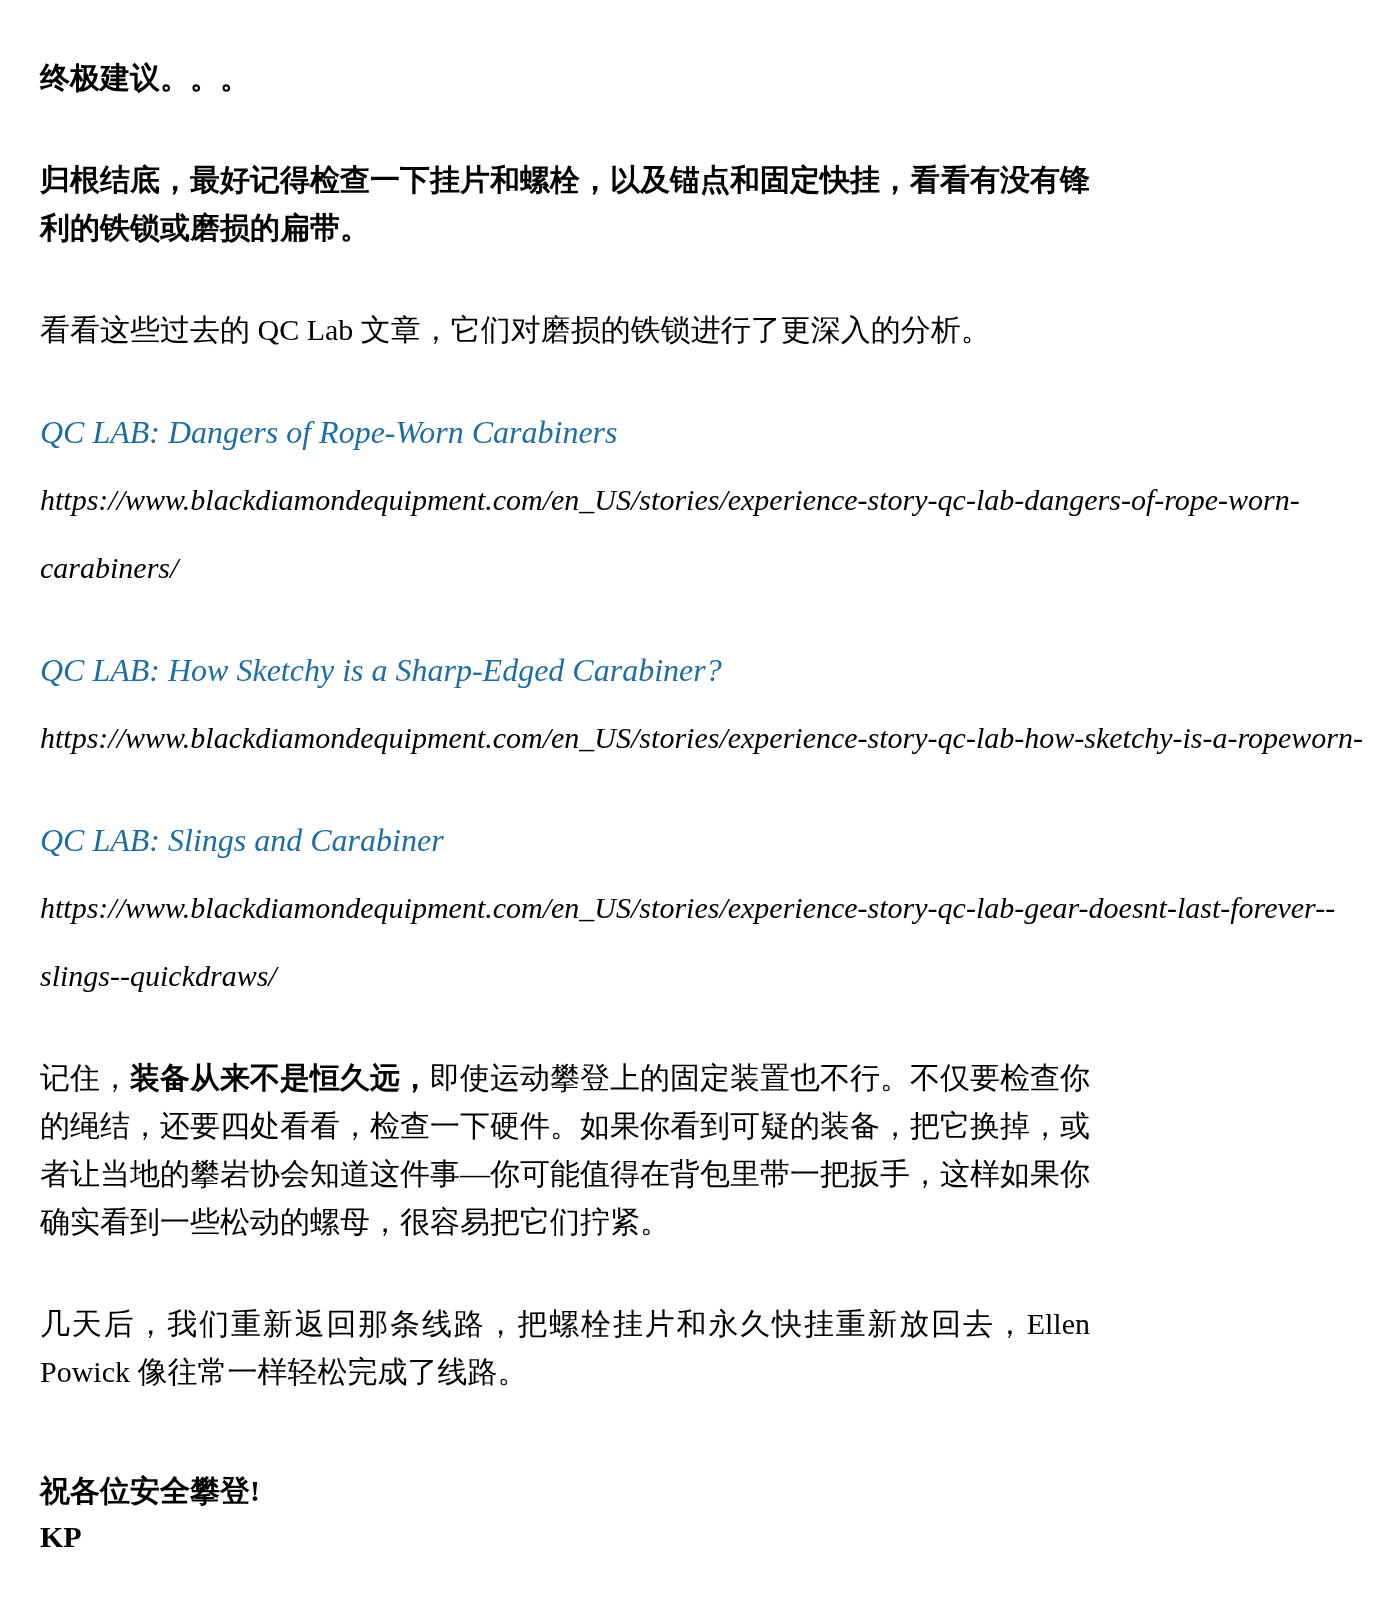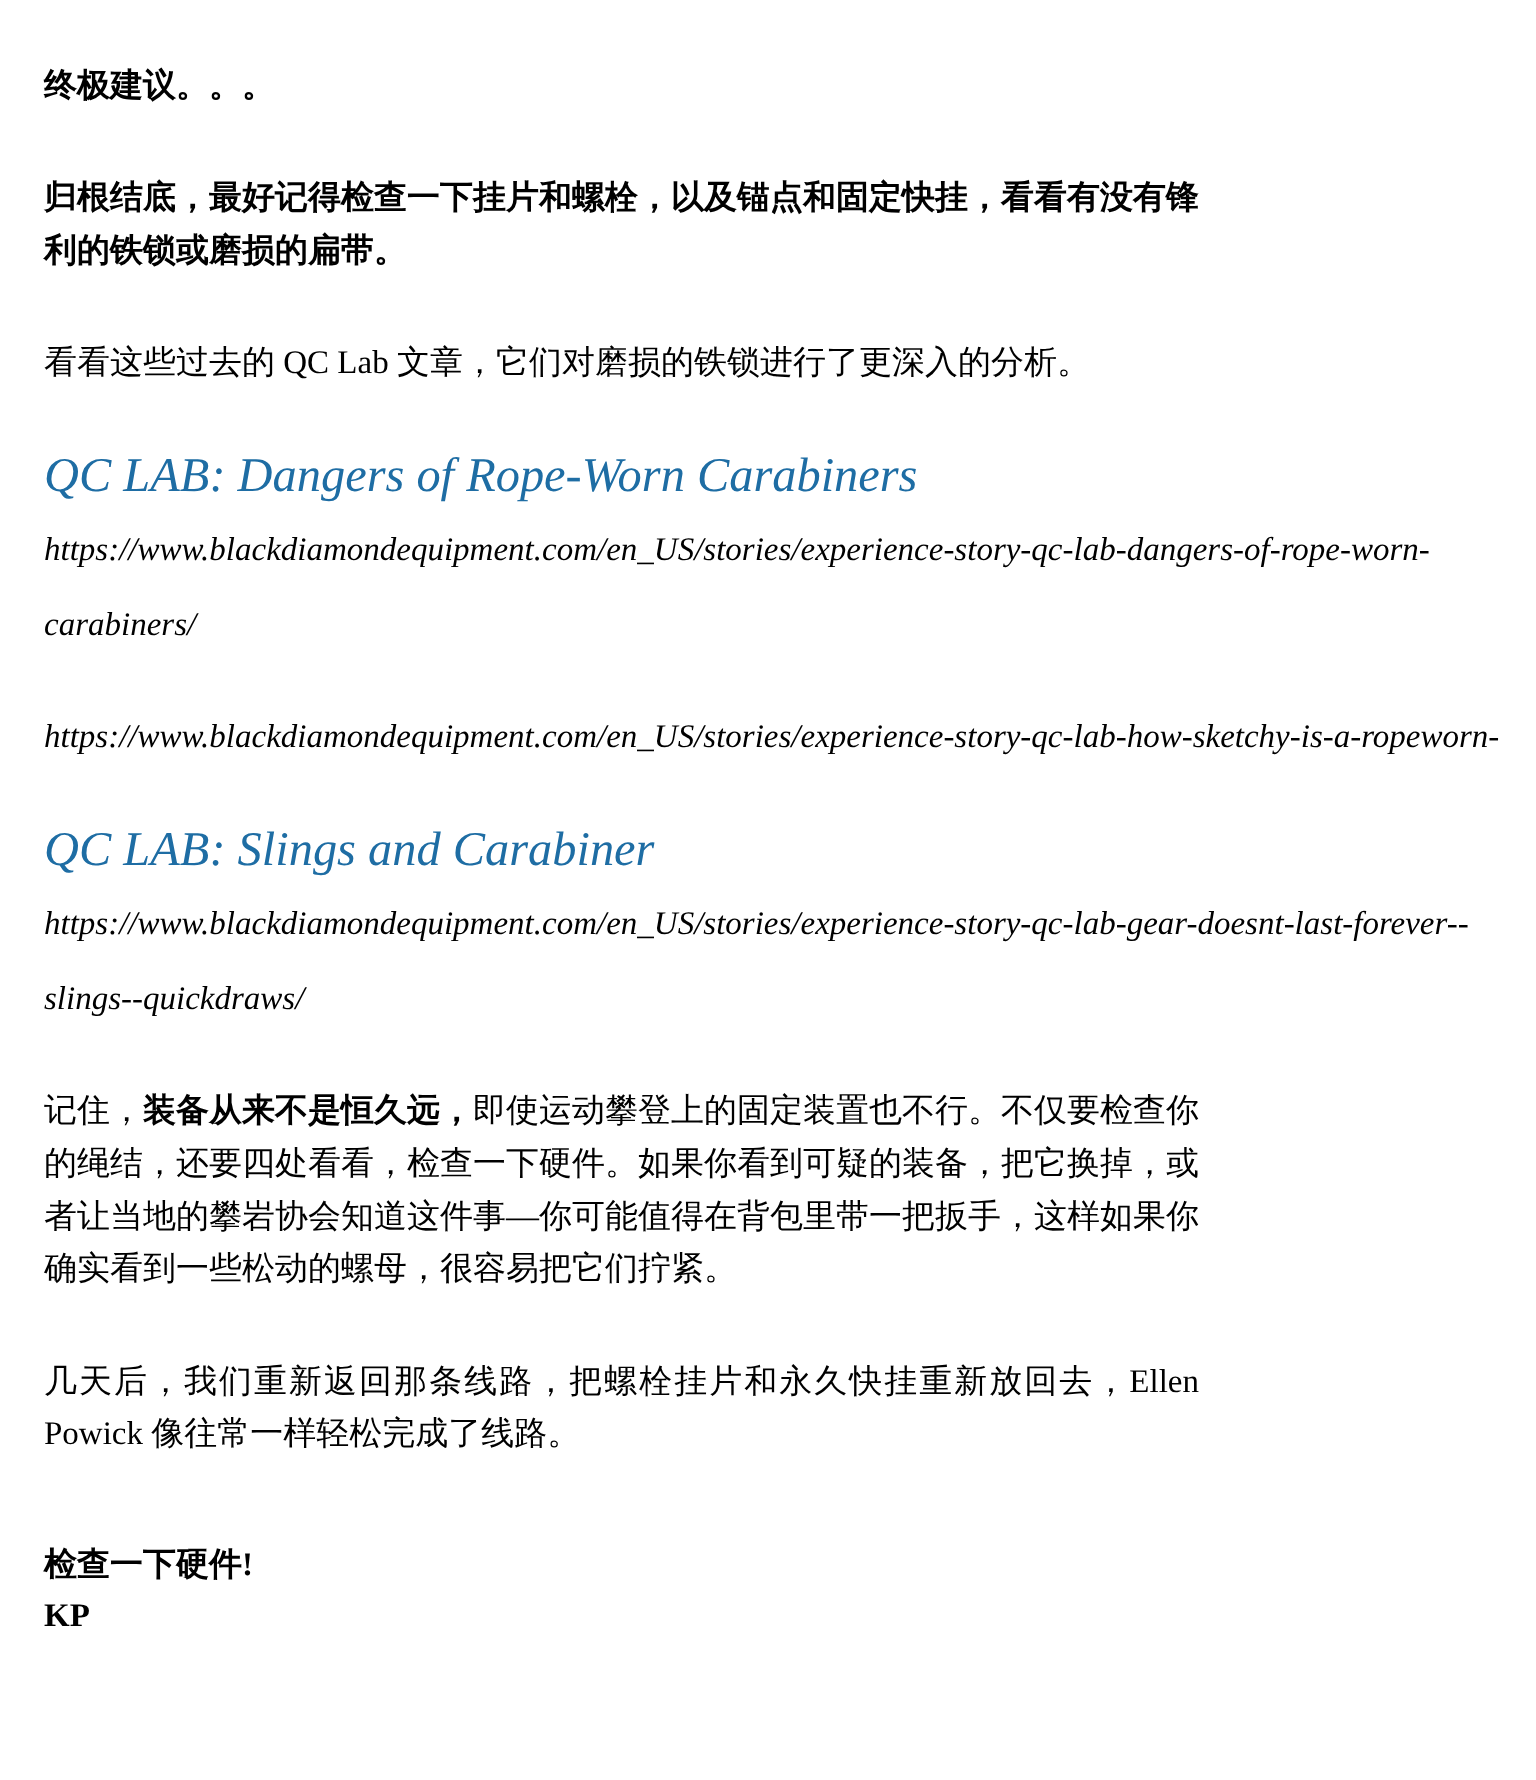--- a/index.html
+++ b/index.html
@@ -25,21 +25,21 @@
     margin: 0 0 54px 0;
   }
   .bold {
     font-weight: bold;
   }
   .para {
     text-align: justify;
   }
   .link-title {
     font-style: italic;
-    font-size: 44px;
+    font-size: 32px;
     line-height: 48px;
   }
   .link-title a {
     color: #1E6DA4;
     text-decoration: none;
     cursor: pointer;
   }
   .url-line {
     font-style: italic;
     line-height: 48px;
@@ -75,20 +75,23 @@
       <a href="#">QC LAB: Dangers of Rope-Worn Carabiners</a>
     </div>
     <div class="url-line flexline">
       <span>https://www.blackdiamondequipment.com/en_US/stories/experience-story-qc-lab-dangers-of-rope-worn-</span>
       <span></span>
     </div>
     <div class="url-line">carabiners/</div>
   </div>
 
   <div class="block link-block">
+    <div class="link-title">
+      <a href="#">QC LAB: How Sketchy is a Sharp-Edged Carabiner?</a>
+    </div>
     <div class="url-line flexline">
       <span>https://www.blackdiamondequipment.com/en_US/stories/experience-story-qc-lab-how-</span>
       <span>sketchy-is-a-ropeworn-</span>
     </div>
   </div>
 
   <div class="block link-block">
     <div class="link-title">
       <a href="#">QC LAB: Slings and Carabiner</a>
     </div>
@@ -97,17 +100,17 @@
       <span>doesnt-last-forever--</span>
     </div>
     <div class="url-line">slings--quickdraws/</div>
   </div>
 
   <p class="block para"><span>记住，</span><span class="bold">装备从来不是恒久远，</span><span>即使运动攀登上的固定装置也不行。不仅要检查你的绳结，还要四处看看，检查一下硬件。如果你看到可疑的装备，把它换掉，或者让当地的攀岩协会知道这件事—你可能值得在背包里带一把扳手，这样如果你确实看到一些松动的螺母，很容易把它们拧紧。</span></p>
 
   <p class="block para gap-large">几天后，我们重新返回那条线路，把螺栓挂片和永久快挂重新放回去，Ellen Powick 像往常一样轻松完成了线路。</p>
 
   <div class="closing">
-    <div class="bold">检查一下硬件!</div>
+    <div class="bold">祝各位安全攀登!</div>
     <div class="bold">KP</div>
   </div>
 
 </div>
 
 </body></html>

